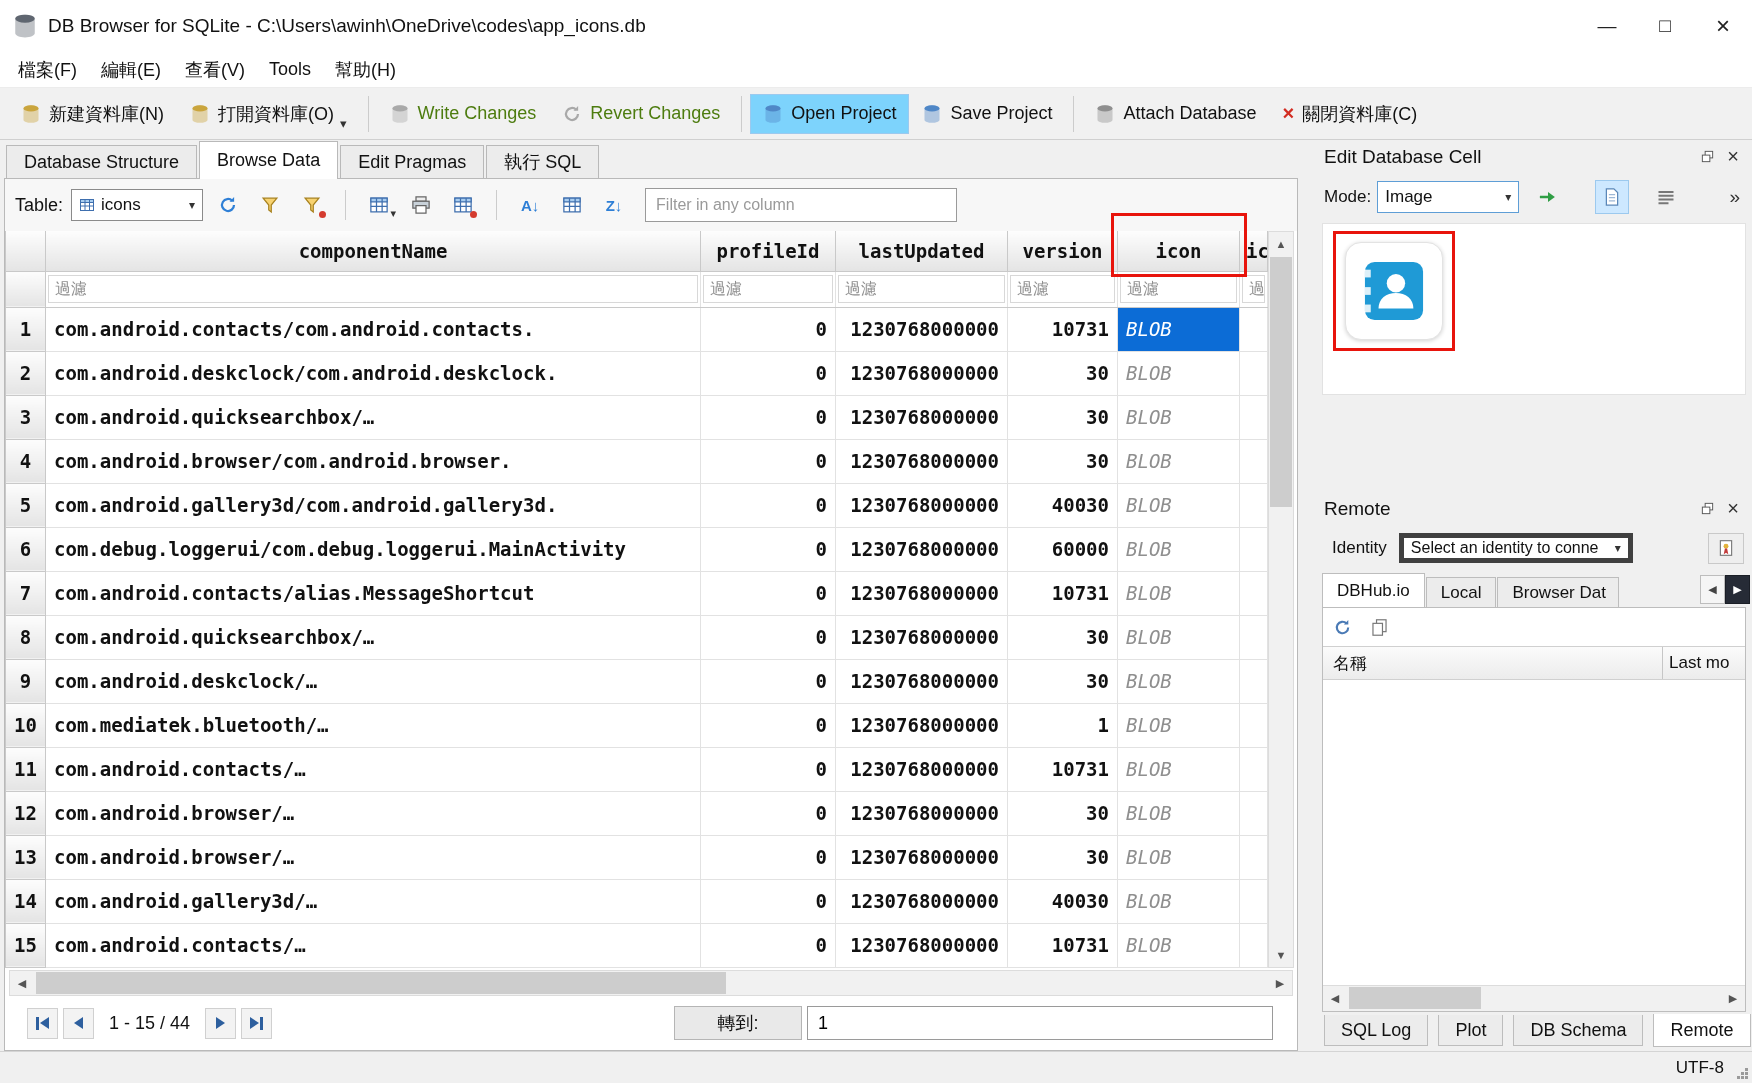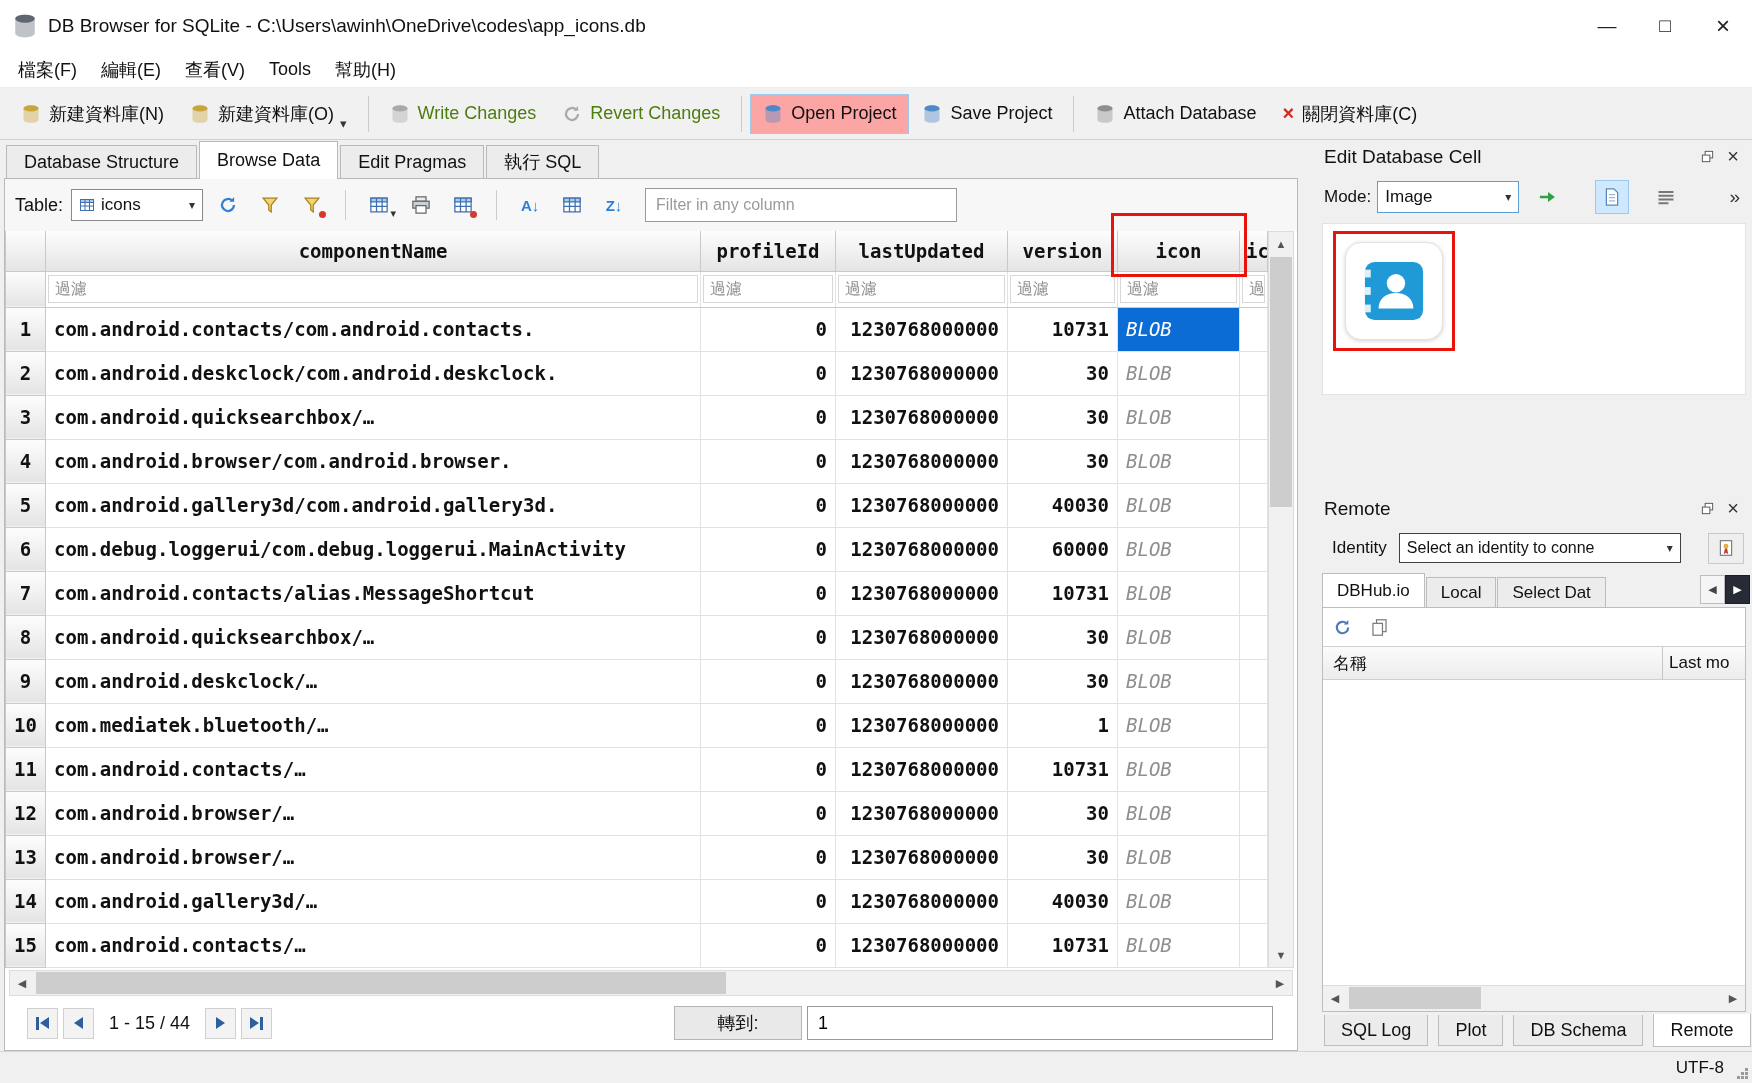--- a/index.html
+++ b/index.html
@@ -14,21 +14,21 @@
   .win-btn { width:58px; display:flex; align-items:center; justify-content:center; font-size:19px; color:#222; }
 
   
   .menubar { height:36px; background:#fff; display:flex; align-items:center; padding-left:6px; border-bottom:1px solid #ececec; }
   .menu-item { padding:5px 12px; font-size:18px; }
 
   
   .toolbar { height:52px; background:#f1f1f1; border-bottom:1px solid #d0d0d0; display:flex; align-items:center; padding:0 8px; }
   .tb-btn { height:40px; display:flex; align-items:center; gap:8px; padding:0 12px; font-size:18px; border:1px solid transparent; }
   .tb-btn .ic svg { width:20px; height:20px; }
-  .tb-btn.highlight { background:#fca5a5; border-color:#9cc9ee;justify-content:center; }
+  .tb-btn.highlight { background:#7dd3fc; border-color:#9cc9ee;justify-content:center; }
   .tb-btn.disabled { color:#4d7c0f; }
   .tb-sep { width:1px; height:36px; background:#cccccc; margin:0 8px; }
   .split-caret { font-size:13px; color:#333; align-self:flex-end; margin-left:-2px; padding-bottom:2px; }
   .red-x { color:#d22c21; font-weight:bold; font-size:20px; }
 
   
   .main { display:flex; height:911px; }
   .left-pane { width:1308px; display:flex; flex-direction:column; padding-left:4px; }
 
   .doc-tabs { height:38px; display:flex; align-items:flex-end; padding-left:2px; }
@@ -98,21 +98,21 @@
   .preview { height:172px; background:#fff; border:1px solid #e2e2e2; margin:2px 6px; position:relative; }
   .icon-card { position:absolute; left:22px; top:18px; width:98px; height:98px; background:#fff; border:1px solid #e3e3e3; border-radius:16px; box-shadow:0 1px 4px rgba(0,0,0,.18); display:flex; align-items:center; justify-content:center; }
   .icon-card svg { width:62px; height:62px; }
   .red-rect-preview { position:absolute; left:10px; top:7px; width:122px; height:120px; border:3px solid #e8140c; pointer-events:none; }
   .info-row { display:flex; padding:8px 10px 0 12px; }
   .info-left { font-size:17px; line-height:1.55; }
   .apply-btn { margin-left:auto; width:124px; height:38px; background:#e4e4e4; border:1px solid #b9b9b9; color:#8f8f8f; font-size:18px; display:flex; align-items:center; justify-content:center; margin-right:4px; }
 
   .remote-dock { flex:1; display:flex; flex-direction:column; }
   .identity-row { height:46px; display:flex; align-items:center; gap:12px; padding:0 8px 0 16px; }
-  .identity-combo { width:282px; height:30px; border:1px solid #404040; font-size:16px; }
+  .identity-combo { width:234px; height:30px; border:5px solid #404040; font-size:16px; }
   .identity-combo .val { overflow:hidden; white-space:nowrap; }
   .id-btn { margin-left:auto; width:36px; height:31px; border:1px solid #c9c9c9; background:#eeeeee; display:flex; align-items:center; justify-content:center; }
   .id-btn svg { width:18px; height:18px; }
   .remote-tabs { height:36px; display:flex; align-items:flex-end; padding-left:6px; position:relative; overflow:hidden; }
   .r-tab { height:30px; padding:0 14px; display:flex; align-items:center; background:#ececec; border:1px solid #bdbdbd; border-bottom:none; font-size:17px; margin-right:1px; white-space:nowrap; }
   .r-tab.active { background:#fff; height:35px; margin-bottom:-1px; z-index:2; }
   .r-tab.clip { max-width:122px; overflow:hidden; }
   .tab-scroll { position:absolute; right:2px; bottom:3px; display:flex; z-index:4; }
   .ts-btn { width:25px; height:29px; display:flex; align-items:center; justify-content:center; border:1px solid #bdbdbd; background:#f5f5f5; font-size:11px; color:#444; }
   .ts-btn.dark { background:#262b36; color:#fff; border-color:#1a1e26; }
@@ -229,21 +229,21 @@
         </svg>
       </span>
     <span>新建資料庫(N)</span>
   </div>
   <div class="tb-btn">
     <span class="ic" style="color:#caa53d">
         <svg width="20" height="20">
           <use href="#sym-db"></use>
         </svg>
       </span>
-    <span>新建資料庫(O)</span>
+    <span>打開資料庫(O)</span>
     <span class="split-caret">▾</span>
   </div>
   <div class="tb-sep"></div>
   <div class="tb-btn disabled">
     <span class="ic" style="color:#a9a9a9">
         <svg width="20" height="20">
           <use href="#sym-db"></use>
         </svg>
       </span>
     <span>Write Changes</span>
@@ -660,21 +660,21 @@
         </div>
         <div class="id-btn">
             <svg>
               <use href="#sym-cert"></use>
             </svg>
           </div>
       </div>
       <div class="remote-tabs">
         <div class="r-tab active">DBHub.io</div>
         <div class="r-tab">Local</div>
-        <div class="r-tab clip">Select Dat</div>
+        <div class="r-tab clip">Browser Dat</div>
         <div class="tab-scroll">
           <div class="ts-btn">
               <span>◀</span>
             </div>
           <div class="ts-btn dark">
               <span>▶</span>
             </div>
         </div>
       </div>
       <div class="remote-page">

